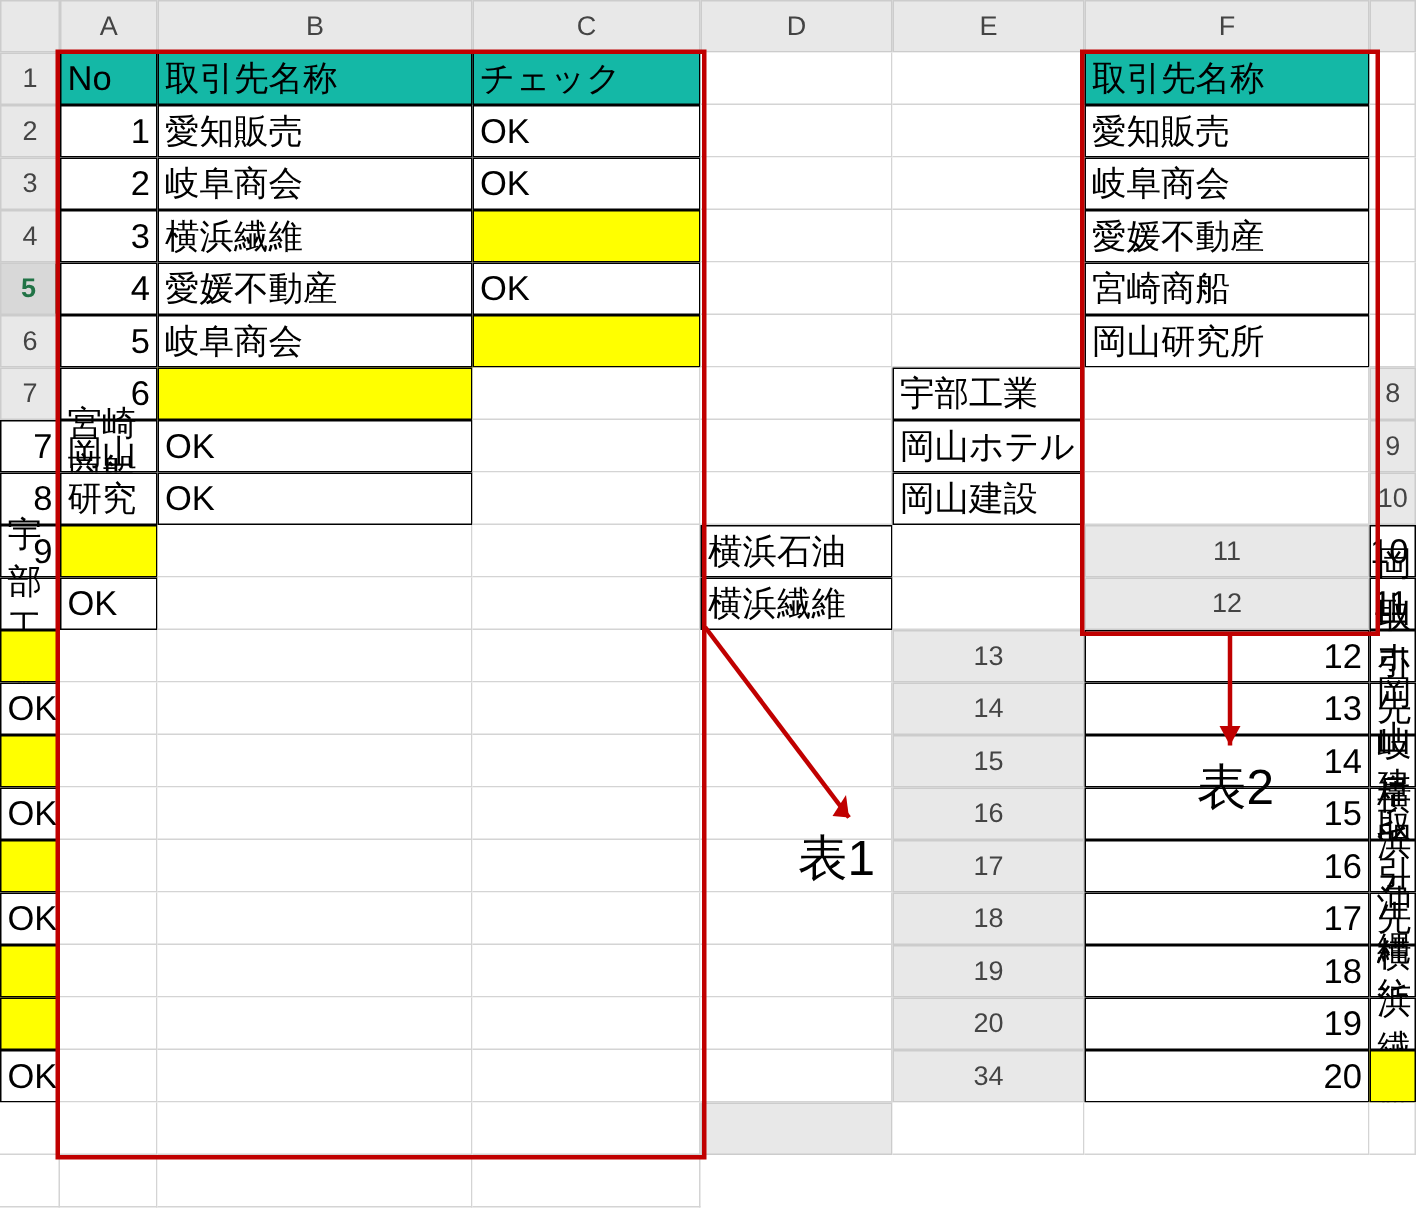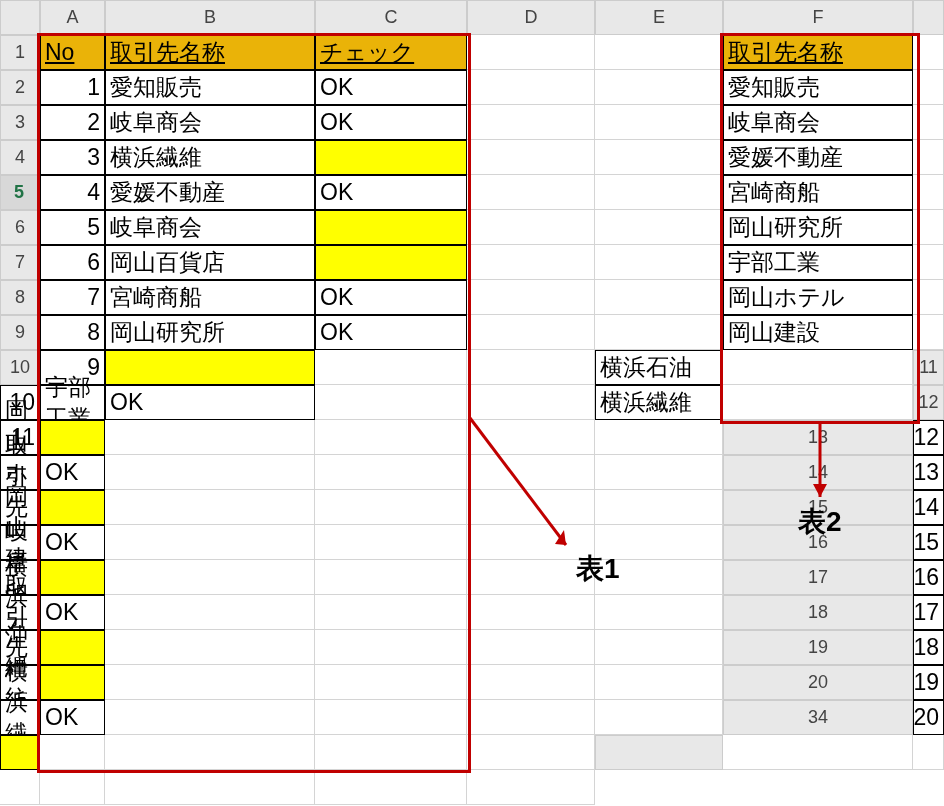--- a/index.html
+++ b/index.html
@@ -58,39 +58,38 @@
   }
   .datacell {
     border: 1px solid #000;
     padding: 2px 4px;
     display: flex;
     align-items: center;
     background: #fff;
     font-size: 23px;
   }
   .th {
-    background: #eab308;
-    text-decoration: underline;
+    background: #14b8a6;
   }
   .num {
     justify-content: flex-end;
   }
   .yellow {
     background: #ffff00;
   }
   .redbox1 {
     position: absolute;
     border: 3px solid #c00000;
     pointer-events: none;
   }
   .label {
     position: absolute;
-    font-size: 28px;
+    font-size: 33px;
     color: #000;
-    font-weight: bold;
+    font-weight: normal;
   }
 </style>
 </head>
 <body>
 
 <div class="grid" id="grid">
     <div class="hdr"></div>
     <div class="hdr">A</div>
     <div class="hdr">B</div>
     <div class="hdr">C</div>
@@ -141,21 +140,20 @@
     <div class="rh">6</div>
     <div class="datacell num">5</div>
     <div class="datacell">岐阜商会</div>
     <div class="datacell yellow"></div>
     <div class="cell"></div>
     <div class="cell"></div>
     <div class="datacell">岡山研究所</div>
     <div class="cell"></div>
     <div class="rh">7</div>
     <div class="datacell num">6</div>
-    <div class="datacell">岡山百貨店</div>
     <div class="datacell yellow"></div>
     <div class="cell"></div>
     <div class="cell"></div>
     <div class="datacell">宇部工業</div>
     <div class="cell"></div>
     <div class="rh">8</div>
     <div class="datacell num">7</div>
     <div class="datacell">宮崎商船</div>
     <div class="datacell">OK</div>
     <div class="cell"></div>
@@ -278,14 +276,14 @@
 
 <svg style="position:absolute; left:0; top:0; width:944px; height:806px; pointer-events:none;">
   <line x1="470" y1="418" x2="566" y2="545" stroke="#c00000" stroke-width="3"></line>
   <polygon points="566,545 555,544 564,530" fill="#c00000"></polygon>
 </svg>
 <svg style="position:absolute; left:0; top:0; width:944px; height:806px; pointer-events:none;">
   <line x1="820" y1="424" x2="820" y2="497" stroke="#c00000" stroke-width="3"></line>
   <polygon points="820,497 813,484 827,484" fill="#c00000"></polygon>
 </svg>
 
-<div class="label" style="left:576px; top:550px;">表1</div>
+<div class="label" style="left:532px; top:550px;">表1</div>
 <div class="label" style="left:798px; top:503px;">表2</div>
 
 </body></html>

